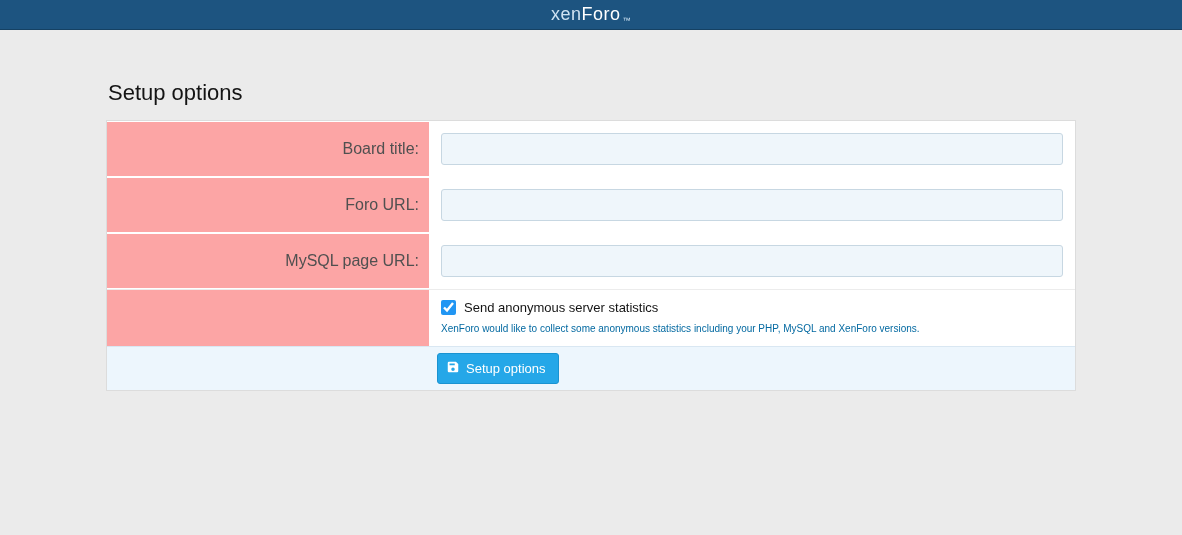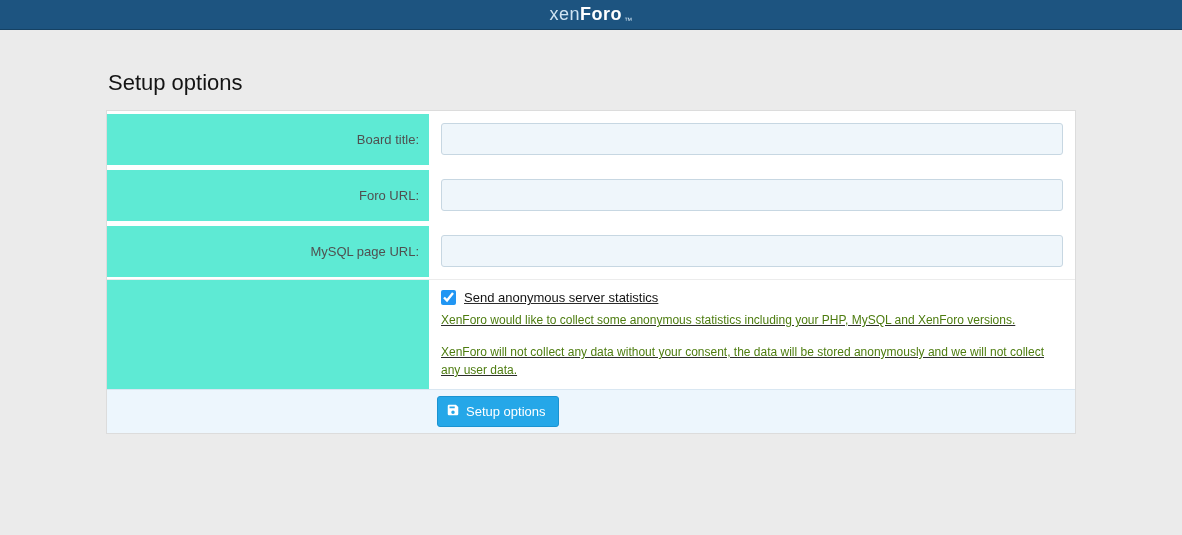--- a/index.html
+++ b/index.html
@@ -18,25 +18,25 @@
     border-bottom: 1px solid #154163;
   }
   .logo {
     color: #fff;
     font-size: 18px;
     letter-spacing: 0.5px;
     display: flex;
     align-items: flex-end;
   }
   .logo .xen { font-weight: 300; color: #cfe3f2; }
-  .logo .foro { font-weight: 700; }
+  .logo .foro { font-weight: 400; }
   .logo .tm { font-size: 8px; margin-left: 2px; color: #cfe3f2; }
   .page {
     max-width: 970px;
-    margin: 6px auto;
+    margin: 16px auto;
     padding: 34px 0 40px;
   }
   .page-title {
     font-size: 22px;
     font-weight: 400;
     color: #141414;
     margin-bottom: 14px;
     padding-left: 2px;
   }
   .panel {
@@ -47,59 +47,58 @@
   }
   .row {
     display: flex;
     align-items: center;
     min-height: 56px;
   }
   .row .lbl {
     width: 322px;
     padding: 18px 10px 18px 0;
     text-align: right;
-    font-size: 13px;
+    font-size: 16px;
     color: #505050;
-    background: #5eead4;
+    background: #fca5a5;
   }
   .row .ctrl {
     flex: 1;
     padding: 10px 12px 10px 12px;
   }
   input[type=text] {
     width: 100%;
     height: 32px;
     border: 1px solid #c7d7e2;
     background: #eff6fb;
     border-radius: 3px;
     padding: 0 8px;
     font-size: 13px;
     color: #333;
   }
   .check-block {
     padding: 14px 12px 18px;
-    text-decoration: underline;
   }
   .check-row {
     display: flex;
     align-items: center;
     gap: 8px;
     margin-bottom: 6px;
   }
   .check-row input[type=checkbox] {
     width: 15px; height: 15px;
     accent-color: #2196f3;
   }
   .check-row label {
     font-size: 13px;
     color: #141414;
   }
   .hint {
-    color: #4d7c0f;
-    font-size: 12px;
+    color: #0369a1;
+    font-size: 10px;
     line-height: 1.5;
     margin-top: 4px;
   }
   .hint + .hint { margin-top: 14px; }
   .footer-bar {
     background: #edf6fd;
     border-top: 1px solid #d9e7f2;
     padding: 6px 0 6px 330px;
   }
   .submit-btn {
@@ -155,21 +154,20 @@
     </div>
 
     <div class="row" style="align-items:stretch;">
       <div class="lbl" style="border-top:1px solid #ececec;"></div>
       <div class="ctrl check-block" style="border-top:1px solid #ececec;">
         <div class="check-row">
           <input type="checkbox" id="stats" checked="" style="">
           <label for="stats">Send anonymous server statistics</label>
         </div>
         <div class="hint">XenForo would like to collect some anonymous statistics including your PHP, MySQL and XenForo versions.</div>
-        <div class="hint">XenForo will not collect any data without your consent, the data will be stored anonymously and we will not collect any user data.</div>
       </div>
     </div>
 
     <div class="footer-bar">
       <button class="submit-btn">
         <span>
           <svg viewBox="0 0 24 24">
               <path d="M17 3H5a2 2 0 0 0-2 2v14a2 2 0 0 0 2 2h14a2 2 0 0 0 2-2V7l-4-4zM12 19a3 3 0 1 1 0-6 3 3 0 0 1 0 6zm3-10H6V6h9v3z"></path>
             </svg>
         </span>

